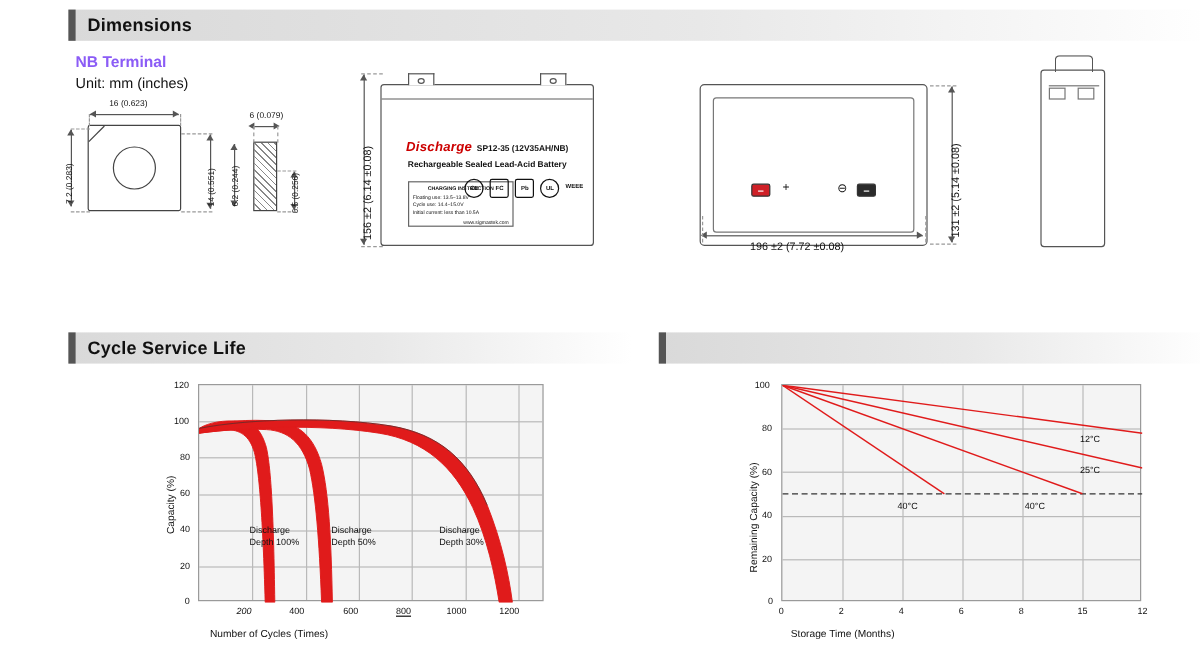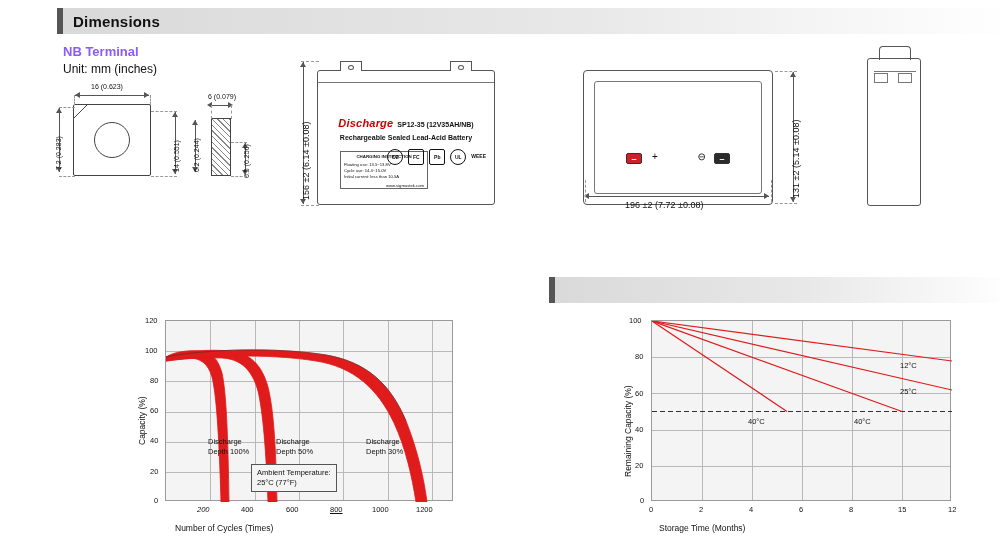--- a/index.html
+++ b/index.html
@@ -319,20 +319,24 @@
   <div class="ext-h" style="left:740px; top:203px; width:22px;"></div>
   <div class="t9 rot" style="left:756px; top:198px;">131 ±2 (5.14 ±0.08)</div>
 
   <div class="batt-side">
     <div class="handle"></div>
     <div class="bar1"></div>
     <div class="blk" style="left:6px; top:14px; width:14px; height:10px;"></div>
     <div class="blk" style="left:30px; top:14px; width:14px; height:10px;"></div>
   </div>
 
+  <div class="sec-header" id="hdr-cycle">
+    <div class="bar"></div>
+    <div class="txt">Cycle Service Life</div>
+  </div>
 
   <div class="chart-wrap" style="left:22px; top:305px; width:470px; height:240px;">
 
     <div class="plot" style="left:108px; top:15px; width:288px; height:181px;">
       <div class="gl-h" style="top:30.2px;"></div>
       <div class="gl-h" style="top:60.3px;"></div>
       <div class="gl-h" style="top:90.5px;"></div>
       <div class="gl-h" style="top:120.7px;"></div>
       <div class="gl-h" style="top:150.8px;"></div>
       <div class="gl-v" style="left:44.3px;"></div>
@@ -349,21 +353,20 @@
         <path d="M0,36 C16,30 42,28 64,30 C84,32 96,44 102,66 C108,90 110,130 111,181 L102,181 C100,128 97,92 92,70 C86,48 74,38 56,37 C36,36 14,38 0,40 Z" fill="#e01b1b" stroke="#e01b1b" stroke-width="0.8"></path>
 
         <path d="M0,36 C40,28 110,26 160,34 C200,41 224,62 240,100 C252,130 258,158 261,181 L250,181 C246,156 240,128 228,102 C212,68 188,46 150,40 C100,32 38,35 0,40 Z" fill="#e01b1b" stroke="#e01b1b" stroke-width="0.8"></path>
 
         <path d="M0,36 C40,28 110,26 160,34 C200,41 224,62 240,100" fill="none" stroke="#333" stroke-width="0.5"></path>
       </svg>
 
       <div class="annot" style="left:42px; top:116px;">Discharge<br>Depth 100%</div>
       <div class="annot" style="left:110px; top:116px;">Discharge<br>Depth 50%</div>
       <div class="annot" style="left:200px; top:116px;">Discharge<br>Depth 30%</div>
-      <div class="annot-box" style="left:85px; top:143px;">Ambient Temperature:<br>25°C (77°F)</div>
     </div>
 
     <div class="tick-lbl" style="left:88px; top:11px;">120</div>
     <div class="tick-lbl" style="left:88px; top:41px;">100</div>
     <div class="tick-lbl" style="left:93px; top:71px;">80</div>
     <div class="tick-lbl" style="left:93px; top:101px;">60</div>
     <div class="tick-lbl" style="left:93px; top:131px;">40</div>
     <div class="tick-lbl" style="left:93px; top:162px;">20</div>
     <div class="tick-lbl" style="left:97px; top:191px;">0</div>
 

